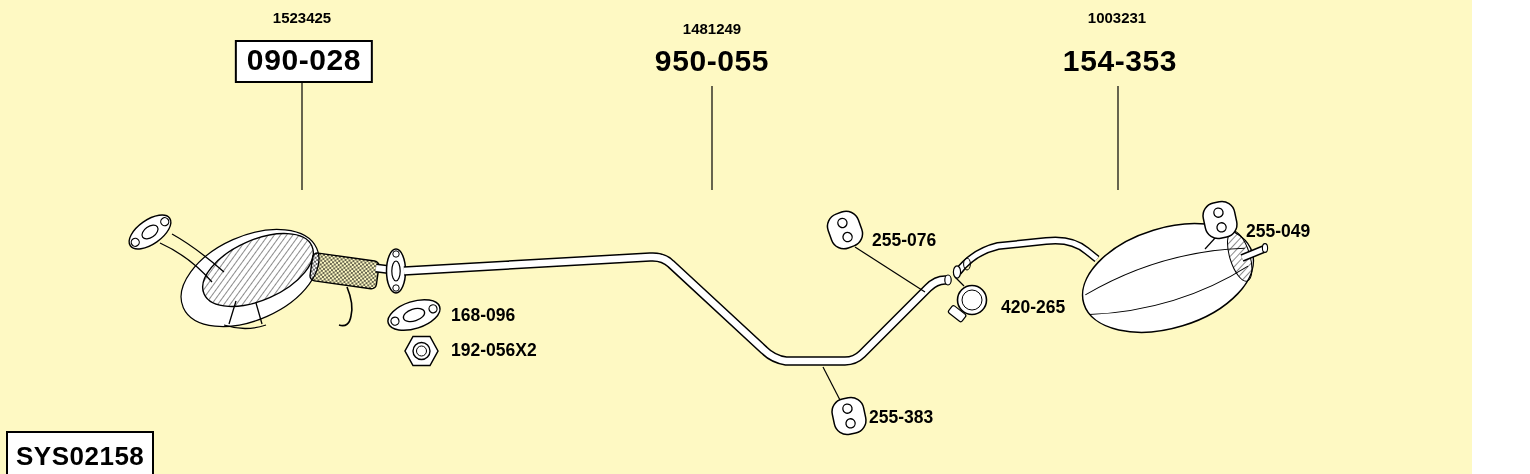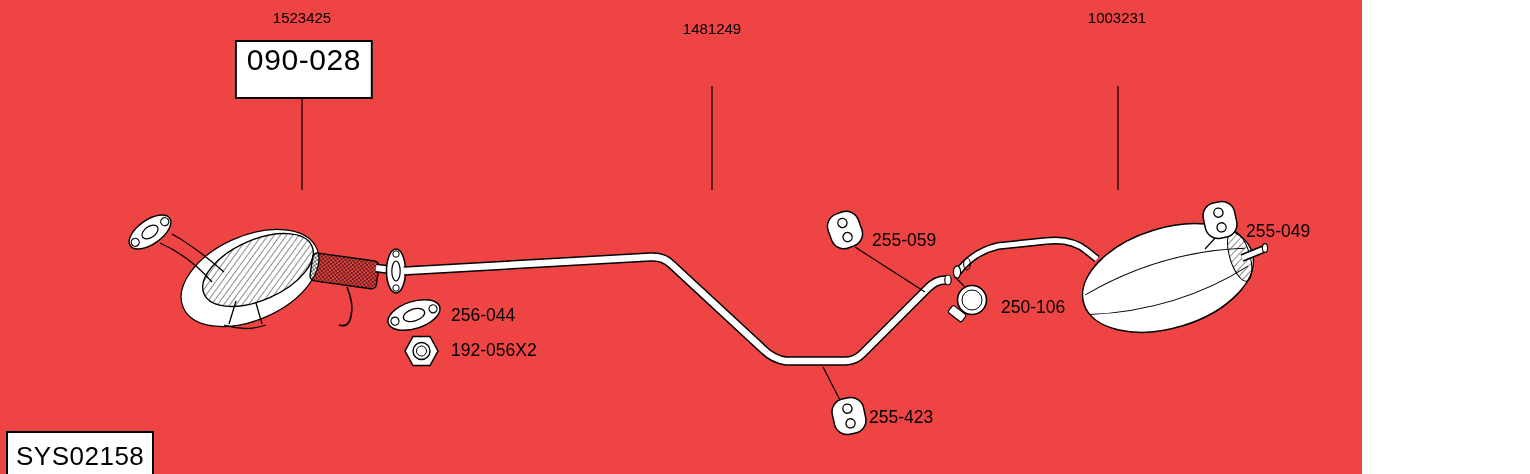--- a/index.html
+++ b/index.html
@@ -1,23 +1,23 @@
 <!DOCTYPE html>
 <html><head>
 <meta charset="utf-8">
 <style>
   html,body{margin:0;padding:0;background:#ffffff;}
   #canvas{
-    position:relative;width:1362px;height:474px;background:#ef4444;
-    font-family:"Liberation Sans",sans-serif;color:#000;overflow:hidden;
+    position:relative;width:1472px;height:474px;background:#fef9c3;
+    font-family:"Liberation Sans",sans-serif;color:#000;overflow:hidden;font-weight:bold;
   }
   #canvas > svg{position:absolute;left:0;top:0;}
   .ref{position:absolute;transform:translateX(-50%);font-size:15px;white-space:nowrap;}
   .part{position:absolute;transform:translateX(-50%);font-size:30px;letter-spacing:.6px;white-space:nowrap;}
-  .part.boxed{border:2px solid #000;padding:1px 10px 20px;background:#fff;}
+  .part.boxed{border:2px solid #000;padding:1px 10px 4px;background:#fff;}
   .callout{position:absolute;font-size:17.5px;white-space:nowrap;}
   .syscode{position:absolute;left:6px;top:431px;font-size:26px;border:2px solid #000;
            padding:8px 8px 4px;letter-spacing:.5px;background:#fff;}
   .thin{stroke:#000;stroke-width:1.2;}
   .pipeOuter{fill:none;stroke:#000;stroke-width:9.5;}
   .pipeInner{fill:none;stroke:#fff;stroke-width:6.5;}
   .pipeOuterS{fill:none;stroke:#000;stroke-width:8;}
   .pipeInnerS{fill:none;stroke:#fff;stroke-width:5;}
   .leader line{stroke:#000;stroke-width:1.2;}
 </style>
@@ -132,22 +132,24 @@
         <rect x="948" y="310" width="17" height="9" rx="2" fill="#fff" stroke="#000" stroke-width="1.2"></rect>
       </g>
     </g>
   </svg>
 
   <div class="ref" style="left:302px;top:9px">1523425</div>
   <div class="ref" style="left:712px;top:20px">1481249</div>
   <div class="ref" style="left:1117px;top:9px">1003231</div>
 
   <div class="part boxed" style="left:304px;top:40px">090-028</div>
+  <div class="part" style="left:712px;top:44px">950-055</div>
+  <div class="part" style="left:1120px;top:44px">154-353</div>
 
-  <div class="callout" style="left:451px;top:305px">256-044</div>
+  <div class="callout" style="left:451px;top:305px">168-096</div>
   <div class="callout" style="left:451px;top:340px">192-056X2</div>
-  <div class="callout" style="left:872px;top:230px">255-059</div>
-  <div class="callout" style="left:1001px;top:297px">250-106</div>
-  <div class="callout" style="left:869px;top:407px">255-423</div>
+  <div class="callout" style="left:872px;top:230px">255-076</div>
+  <div class="callout" style="left:1001px;top:297px">420-265</div>
+  <div class="callout" style="left:869px;top:407px">255-383</div>
   <div class="callout" style="left:1246px;top:221px">255-049</div>
 
   <div class="syscode">SYS02158</div>
 </div>
 
 </body></html>

